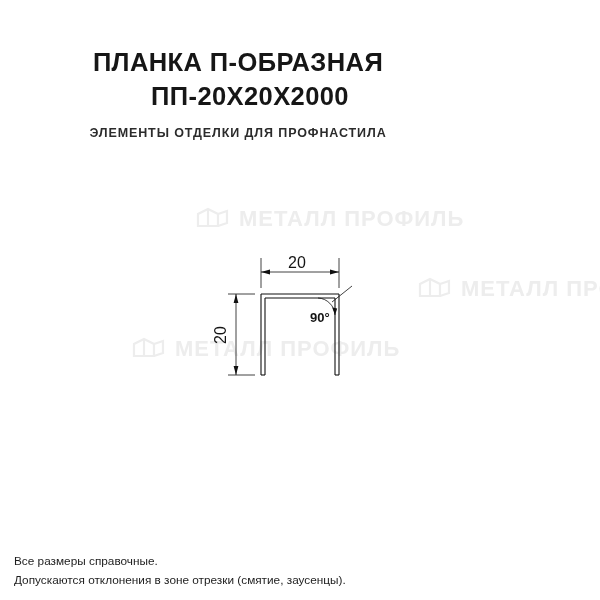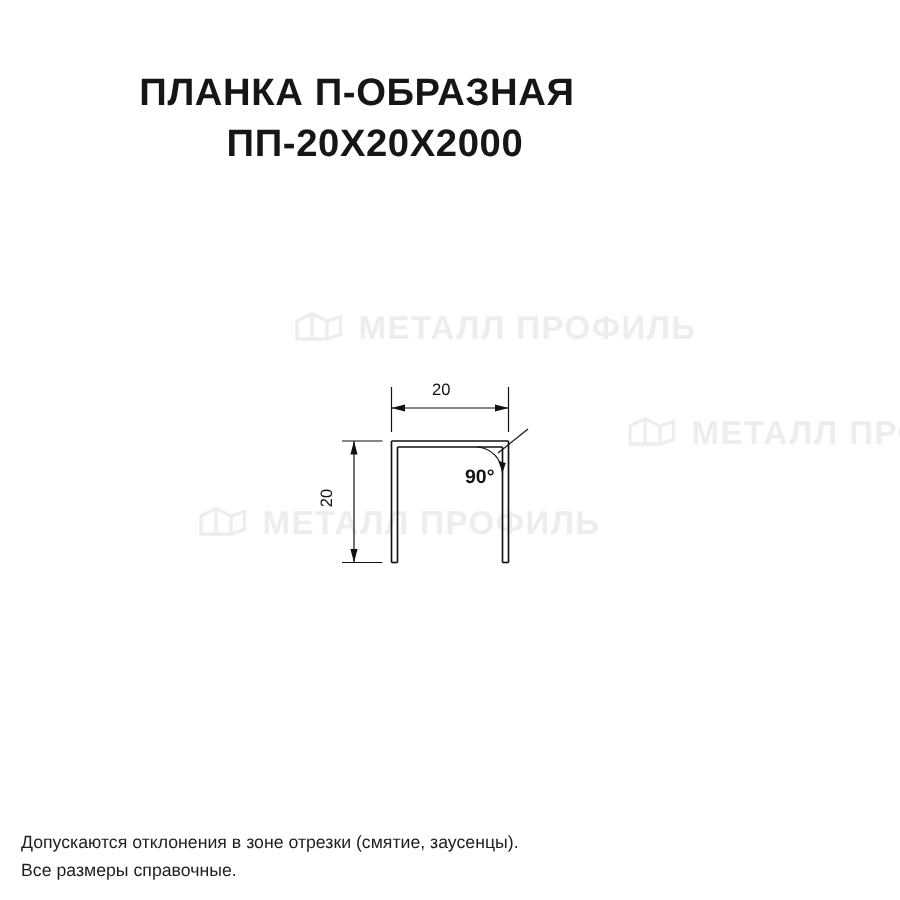--- a/index.html
+++ b/index.html
@@ -87,21 +87,21 @@
     position: absolute;
     left: 0;
     top: 0;
     width: 600px;
     height: 600px;
   }
   .drawing svg { display: block; }
 
   .dim-label {
     position: absolute;
-    font-size: 11px;
+    font-size: 16px;
     color: #141414;
     font-family: "Liberation Sans", sans-serif;
   }
   .dim-top {
     left: 288px;
     top: 254px;
   }
   .dim-left {
     left: 212px;
     top: 326px;
@@ -130,20 +130,21 @@
   }
 </style>
 </head>
 <body>
 
 <div class="page">
 
   <div class="header">
     <div class="title-line-1">ПЛАНКА П-ОБРАЗНАЯ</div>
     <div class="title-line-2">ПП-20Х20Х2000</div>
+    <div class="subtitle">ЭЛЕМЕНТЫ ОТДЕЛКИ ДЛЯ ПРОФНАСТИЛА</div>
   </div>
 
   <div class="wm wm-1">
     <span class="wm-logo">
       <svg width="34" height="26" viewBox="0 0 34 26" xmlns="http://www.w3.org/2000/svg">
         <path d="M2 20 L2 8 L12 3 L22 8 L22 20 Z" fill="none" stroke="#ededed" stroke-width="2.2"></path>
         <path d="M12 3 L12 20" fill="none" stroke="#ededed" stroke-width="2.2"></path>
         <path d="M22 8 L31 5 L31 17 L22 20" fill="none" stroke="#ededed" stroke-width="2.2"></path>
       </svg>
     </span>
@@ -210,17 +211,17 @@
 
       </g>
     </svg>
 
     <span class="dim-label dim-top">20</span>
     <span class="dim-label dim-left">20</span>
     <span class="dim-label angle-label">90°</span>
   </div>
 
   <div class="footer">
+    <div class="line">Все размеры справочные.</div>
     <div class="line">Допускаются отклонения в зоне отрезки (смятие, заусенцы).</div>
-    <div class="line">Все размеры справочные.</div>
   </div>
 
 </div>
 
 </body></html>

